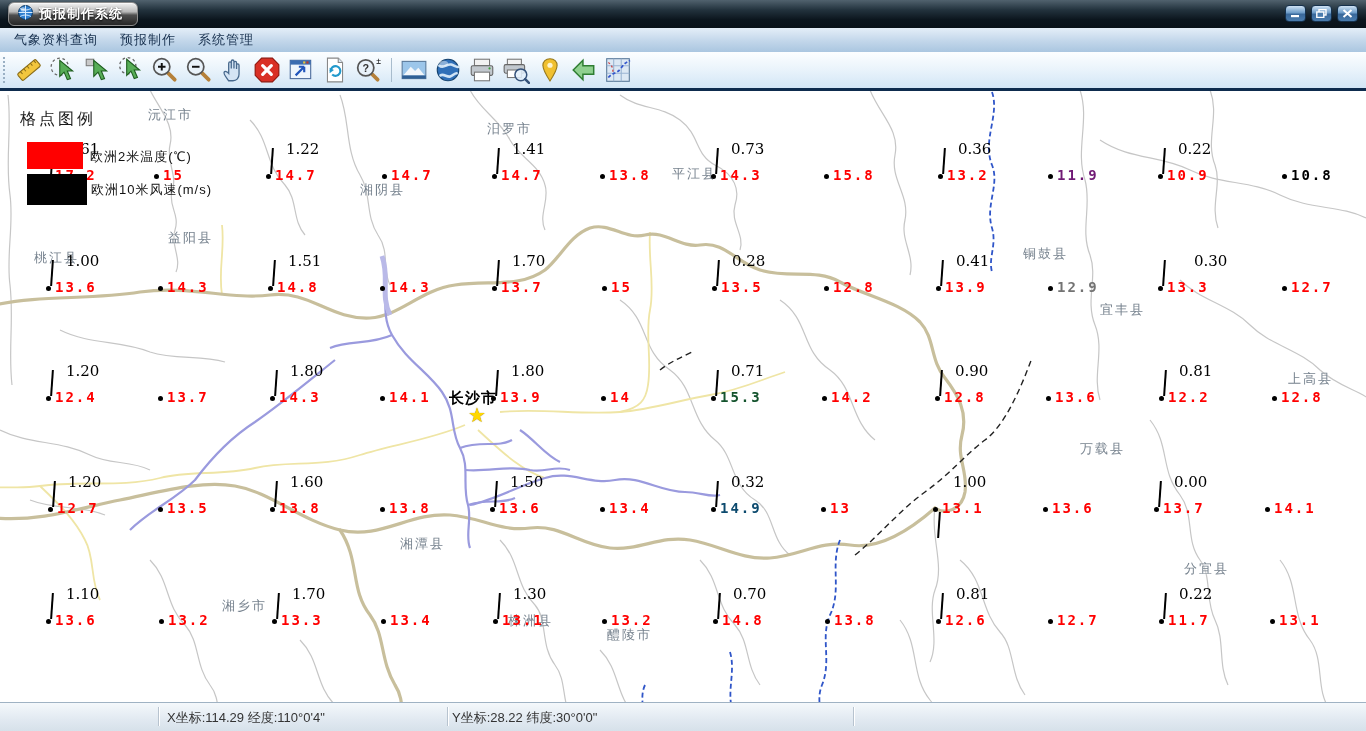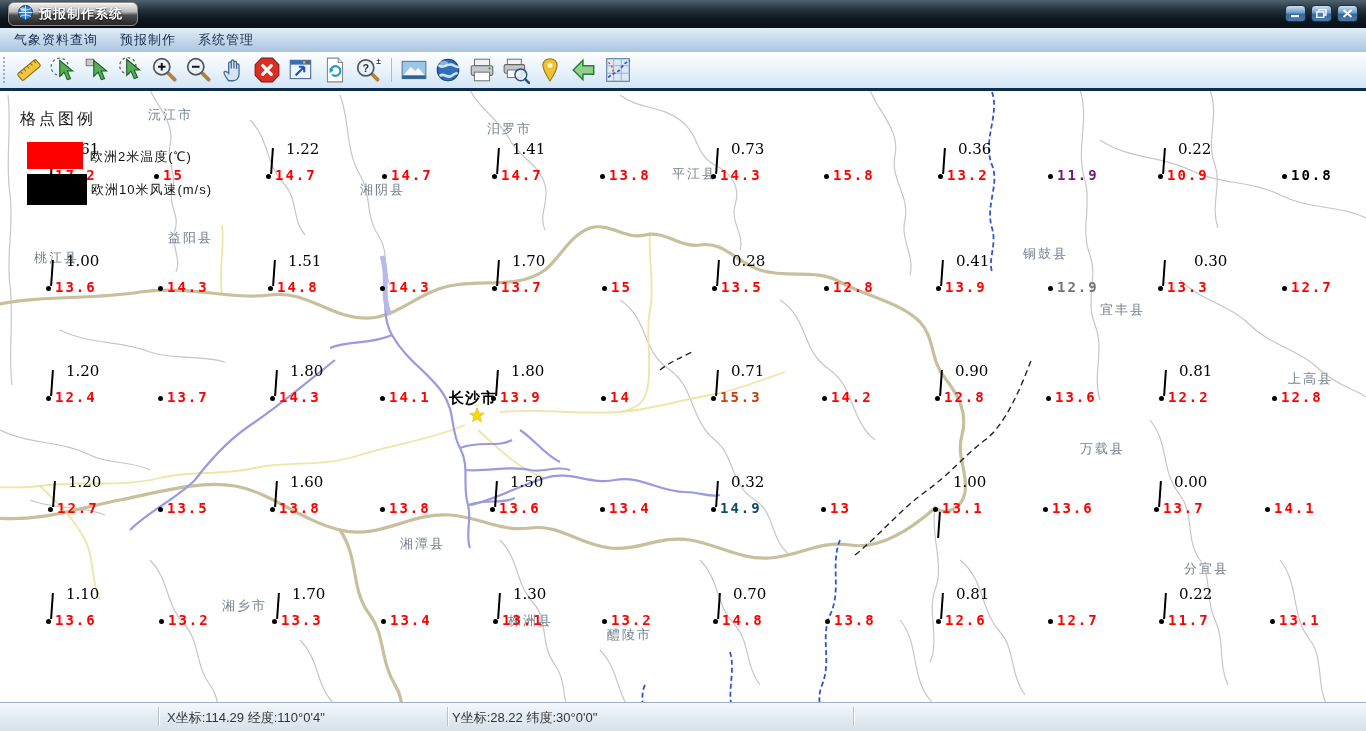--- a/index.html
+++ b/index.html
@@ -438,21 +438,21 @@
         <div class="wind" style="left: 290px; top: 362px;">1.80</div>
         <div class="dot" style="left: 380px; top: 396px;"></div>
         <div class="temp" style="left: 389px; top: 389px; color: rgb(255, 0, 0);">14.1</div>
         <div class="dot" style="left: 491px; top: 396px;"></div>
         <div class="temp" style="left: 500px; top: 389px; color: rgb(255, 0, 0);">13.9</div>
         <div class="barb" style="left: 496px; top: 370px;"></div>
         <div class="wind" style="left: 511px; top: 362px;">1.80</div>
         <div class="dot" style="left: 601px; top: 396px;"></div>
         <div class="temp" style="left: 610px; top: 389px; color: rgb(255, 0, 0);">14</div>
         <div class="dot" style="left: 711px; top: 396px;"></div>
-        <div class="temp" style="left: 720px; top: 389px; color: #c2410c;">15.3</div>
+        <div class="temp" style="left: 720px; top: 389px; color: #14532d;">15.3</div>
         <div class="barb" style="left: 716px; top: 370px;"></div>
         <div class="wind" style="left: 731px; top: 362px;">0.71</div>
         <div class="dot" style="left: 822px; top: 396px;"></div>
         <div class="temp" style="left: 831px; top: 389px; color: rgb(255, 0, 0);">14.2</div>
         <div class="dot" style="left: 935px; top: 396px;"></div>
         <div class="temp" style="left: 944px; top: 389px; color: rgb(255, 0, 0);">12.8</div>
         <div class="barb" style="left: 940px; top: 370px;"></div>
         <div class="wind" style="left: 955px; top: 362px;">0.90</div>
         <div class="dot" style="left: 1046px; top: 396px;"></div>
         <div class="temp" style="left: 1055px; top: 389px; color: rgb(255, 0, 0);">13.6</div>

